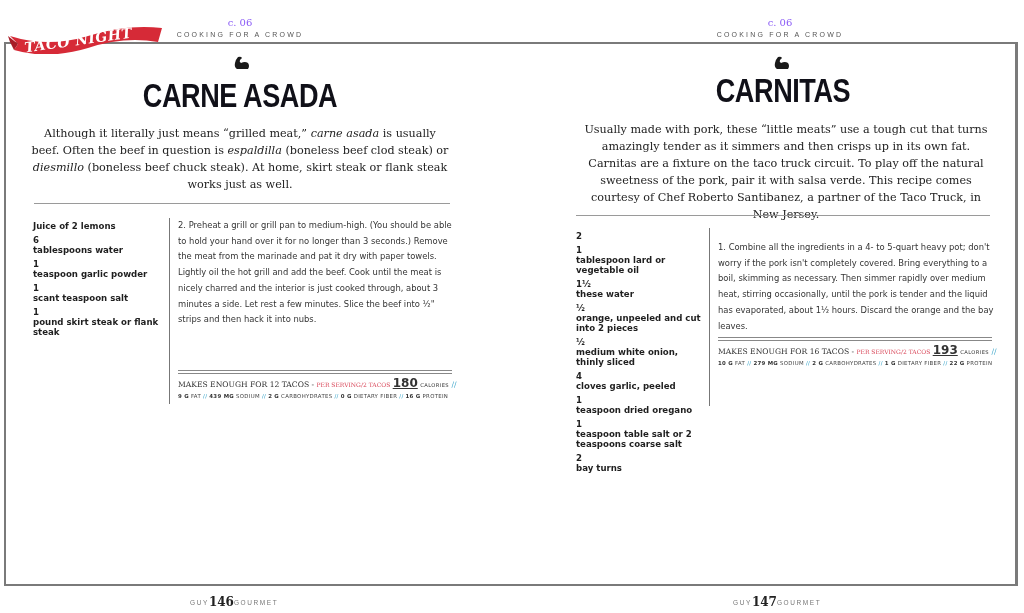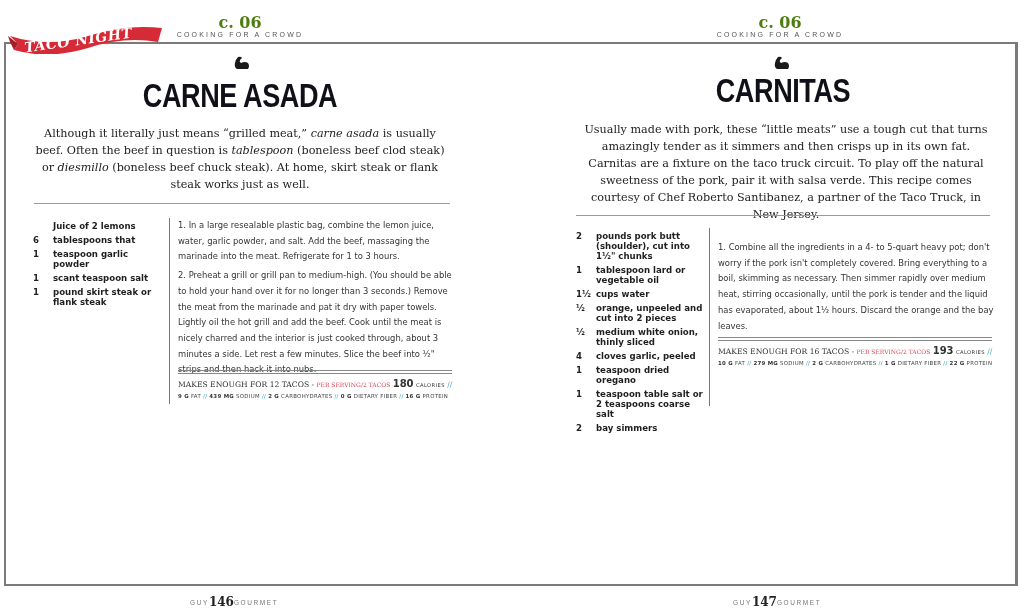--- a/index.html
+++ b/index.html
@@ -1,39 +1,39 @@
 <!DOCTYPE html>
 <html><head>
 <meta charset="utf-8">
 <style>
   html, body { margin:0; padding:0; }
   body { width:1024px; height:613px; background:#ffffff; position:relative; overflow:hidden; font-family:"Liberation Sans", sans-serif; color:#1b1b1b; }
   .frame { position:absolute; left:4px; top:42px; width:1014px; height:544px; border:2px solid #7a7a7a; border-right-width:3px; box-sizing:border-box; }
   .chap { position:absolute; text-align:center; }
-  .chap .num { font-family:"DejaVu Serif", serif; font-weight:bold; font-size:16px; color:#4d7c0f; line-height:14px; }
+  .chap .num { font-family:"DejaVu Serif", serif; font-weight:normal; font-size:10px; color:#8b5cf6; line-height:14px; }
   .chap .sub { font-family:"Liberation Sans", sans-serif; font-size:7px; letter-spacing:2.2px; color:#555; line-height:10px; }
   .banner { position:absolute; left:8px; top:14px; width:156px; height:36px; }
   .banner-text { position:absolute; left:16px; top:18px; font-family:"DejaVu Serif", serif; font-style:italic; font-weight:bold; font-size:14px; color:#fff; transform:rotate(-8deg); letter-spacing:0.5px; white-space:nowrap; }
   .arm { position:absolute; width:16px; height:14px; }
   .title { position:absolute; font-family:"Liberation Sans", sans-serif; font-weight:bold; font-size:33px; letter-spacing:-0.5px; color:#101018; text-align:center; transform:scaleX(0.82); transform-origin:center; line-height:36px; }
   .intro { position:absolute; font-family:"DejaVu Serif", serif; font-size:11.2px; line-height:17px; color:#222; text-align:center; }
   .intro em { font-style:italic; }
   .rule { position:absolute; height:1px; background:#9a9a9a; }
   .ingr { position:absolute; font-family:"DejaVu Sans", sans-serif; font-size:8.6px; font-weight:bold; color:#1f1f1f; }
-  .ingr .row { display:flex; margin-bottom:4px; line-height:10px; }
+  .ingr .row { display:flex; margin-bottom:4px; line-height:10px;flex-direction:column; }
   .ingr .q { width:20px; flex:none; }
   .ingr .t { flex:1; }
   .vline { position:absolute; width:1px; background:#777; }
   .steps { position:absolute; font-family:"DejaVu Sans", sans-serif; font-size:8.4px; color:#333; line-height:15.7px; }
   .steps p { margin:0 0 3px 0; }
   .nut { position:absolute; }
   .nut .dbl { border-top:1px solid #888; border-bottom:1px solid #888; height:2px; margin-bottom:4px; }
   .nut .l1 { font-family:"DejaVu Serif", serif; font-size:7.6px; color:#333; line-height:11px; white-space:nowrap; }
   .nut .l1 .red { color:#d9485a; font-size:6px; }
-  .nut .l1 b { font-family:"DejaVu Sans", sans-serif; font-size:10px; }
+  .nut .l1 b { font-family:"DejaVu Sans", sans-serif; font-size:12px;text-decoration:underline; }
   .nut .l1 .sc { font-family:"DejaVu Sans", sans-serif; font-size:5.2px; letter-spacing:0.4px; }
   .nut .l2 { font-family:"DejaVu Sans", sans-serif; font-size:5.4px; color:#444; line-height:10px; letter-spacing:0.3px; white-space:nowrap; }
   .nut b { font-weight:bold; color:#333; }
   .nut .sl { color:#36a3c9; }
   .footer { position:absolute; top:595px; display:flex; align-items:center; gap:0; }
   .footer .w { font-family:"Liberation Sans", sans-serif; font-size:6.5px; letter-spacing:1.6px; color:#777; }
   .footer .pg { font-family:"DejaVu Serif", serif; font-weight:bold; font-size:12px; color:#222; }
 </style>
 </head>
 <body>
@@ -55,51 +55,50 @@
 <div class="chap" style="left:708px; top:16px; width:144px;">
   <div class="num">c. 06</div>
   <div class="sub">COOKING FOR A CROWD</div>
 </div>
 
 <svg class="arm" style="left:234px; top:56px;" viewBox="0 0 16 14">
   <path d="M4 1 Q7 0 8 2 L6 4 Q5 6 7 7 Q11 5 14 7 Q16 10 14 13 L3 13 Q0 11 1 7 Q2 3 4 1 Z" fill="#1a1a1a"></path>
 </svg>
 <div class="title" style="left:120px; top:78px; width:240px;">CARNE ASADA</div>
 
-<div class="intro" style="left:30px; top:125px; width:420px;"><span>Although it literally just means “grilled meat,” </span><em>carne asada</em><span> is usually beef. Often the beef in question is </span><em>tablespoon</em><span> (boneless beef clod steak) or </span><em>diesmillo</em><span> (boneless beef chuck steak). At home, skirt steak or flank steak works just as well.</span></div>
+<div class="intro" style="left:30px; top:125px; width:420px;"><span>Although it literally just means “grilled meat,” </span><em>carne asada</em><span> is usually beef. Often the beef in question is </span><em>espaldilla</em><span> (boneless beef clod steak) or </span><em>diesmillo</em><span> (boneless beef chuck steak). At home, skirt steak or flank steak works just as well.</span></div>
 
 <div class="rule" style="left:34px; top:203px; width:416px;"></div>
 
 <div class="ingr" style="left:33px; top:221px; width:128px;">
   <div class="row">
       <span class="q"></span>
       <span class="t">Juice of 2 lemons</span>
     </div>
   <div class="row">
       <span class="q">6</span>
-      <span class="t">tablespoons that</span>
+      <span class="t">tablespoons water</span>
     </div>
   <div class="row">
       <span class="q">1</span>
       <span class="t">teaspoon garlic powder</span>
     </div>
   <div class="row">
       <span class="q">1</span>
       <span class="t">scant teaspoon salt</span>
     </div>
   <div class="row">
       <span class="q">1</span>
       <span class="t">pound skirt steak or flank steak</span>
     </div>
 </div>
 
 <div class="vline" style="left:169px; top:218px; height:186px;"></div>
 
 <div class="steps" style="left:178px; top:218px; width:276px;">
-  <p>1. In a large resealable plastic bag, combine the lemon juice, water, garlic powder, and salt. Add the beef, massaging the marinade into the meat. Refrigerate for 1 to 3 hours.</p>
   <p>2. Preheat a grill or grill pan to medium-high. (You should be able to hold your hand over it for no longer than 3 seconds.) Remove the meat from the marinade and pat it dry with paper towels. Lightly oil the hot grill and add the beef. Cook until the meat is nicely charred and the interior is just cooked through, about 3 minutes a side. Let rest a few minutes. Slice the beef into ½" strips and then hack it into nubs.</p>
 </div>
 
 <div class="nut" style="left:178px; top:370px; width:274px;">
   <div class="dbl"></div>
   <div class="l1"><span>MAKES ENOUGH FOR 12 TACOS</span><span> - </span><span class="red">PER SERVING/2 TACOS</span> <b>180</b> <span class="sc">CALORIES</span> <span class="sl">//</span></div>
   <div class="l2"><b>9 G</b> <span>FAT</span> <span class="sl">//</span> <b>439 MG</b> <span>SODIUM</span> <span class="sl">//</span> <b>2 G</b> <span>CARBOHYDRATES</span> <span class="sl">//</span> <b>0 G</b> <span>DIETARY FIBER</span> <span class="sl">//</span> <b>16 G</b> <span>PROTEIN</span></div>
 </div>
 
 <div class="footer" style="left:190px;">
@@ -113,29 +112,28 @@
 </svg>
 <div class="title" style="left:663px; top:73px; width:240px;">CARNITAS</div>
 
 <div class="intro" style="left:578px; top:121px; width:416px;">Usually made with pork, these “little meats” use a tough cut that turns amazingly tender as it simmers and then crisps up in its own fat. Carnitas are a fixture on the taco truck circuit. To play off the natural sweetness of the pork, pair it with salsa verde. This recipe comes courtesy of Chef Roberto Santibanez, a partner of the Taco Truck, in New Jersey.</div>
 
 <div class="rule" style="left:576px; top:215px; width:414px;"></div>
 
 <div class="ingr" style="left:576px; top:231px; width:132px;">
   <div class="row">
       <span class="q">2</span>
-      <span class="t">pounds pork butt (shoulder), cut into 1½" chunks</span>
     </div>
   <div class="row">
       <span class="q">1</span>
       <span class="t">tablespoon lard or vegetable oil</span>
     </div>
   <div class="row">
       <span class="q">1½</span>
-      <span class="t">cups water</span>
+      <span class="t">these water</span>
     </div>
   <div class="row">
       <span class="q">½</span>
       <span class="t">orange, unpeeled and cut into 2 pieces</span>
     </div>
   <div class="row">
       <span class="q">½</span>
       <span class="t">medium white onion, thinly sliced</span>
     </div>
   <div class="row">
@@ -145,21 +143,21 @@
   <div class="row">
       <span class="q">1</span>
       <span class="t">teaspoon dried oregano</span>
     </div>
   <div class="row">
       <span class="q">1</span>
       <span class="t">teaspoon table salt or 2 teaspoons coarse salt</span>
     </div>
   <div class="row">
       <span class="q">2</span>
-      <span class="t">bay simmers</span>
+      <span class="t">bay turns</span>
     </div>
 </div>
 
 <div class="vline" style="left:709px; top:228px; height:178px;"></div>
 
 <div class="steps" style="left:718px; top:240px; width:278px;">
   <p>1. Combine all the ingredients in a 4- to 5-quart heavy pot; don't worry if the pork isn't completely covered. Bring everything to a boil, skimming as necessary. Then simmer rapidly over medium heat, stirring occasionally, until the pork is tender and the liquid has evaporated, about 1½ hours. Discard the orange and the bay leaves.</p>
 </div>
 
 <div class="nut" style="left:718px; top:337px; width:274px;">

